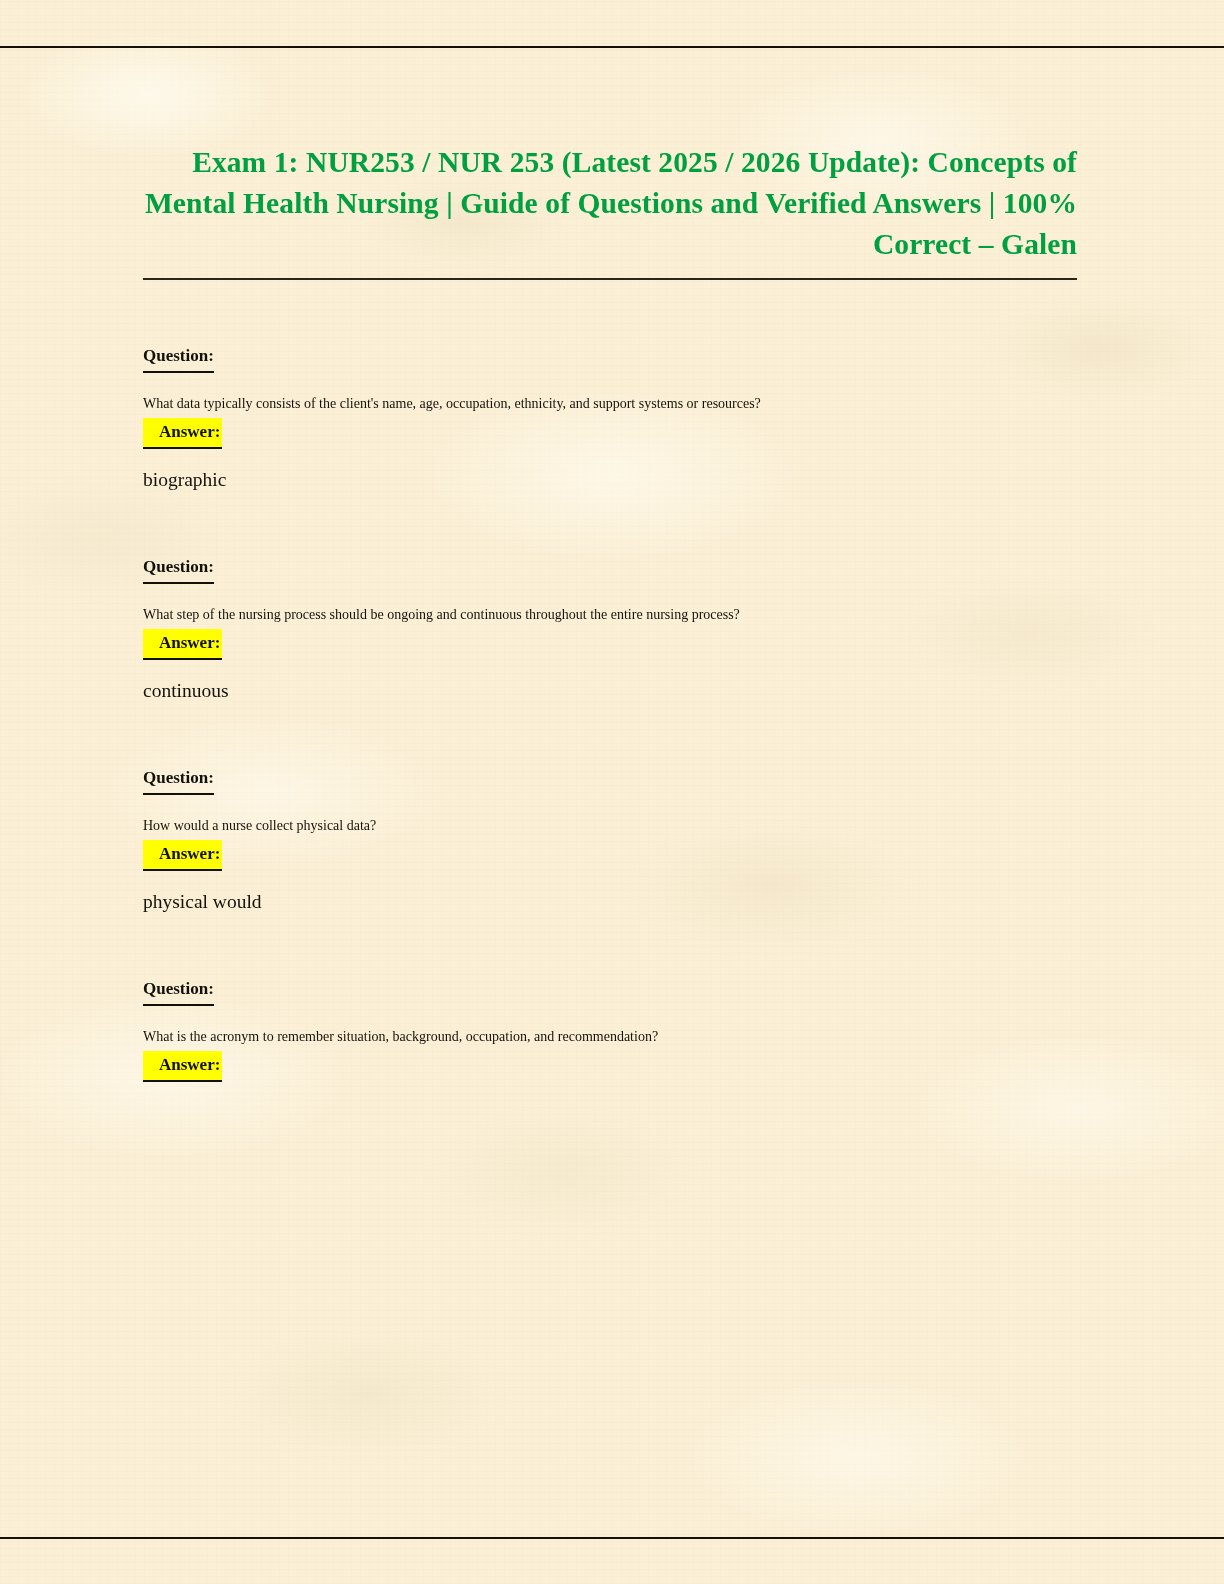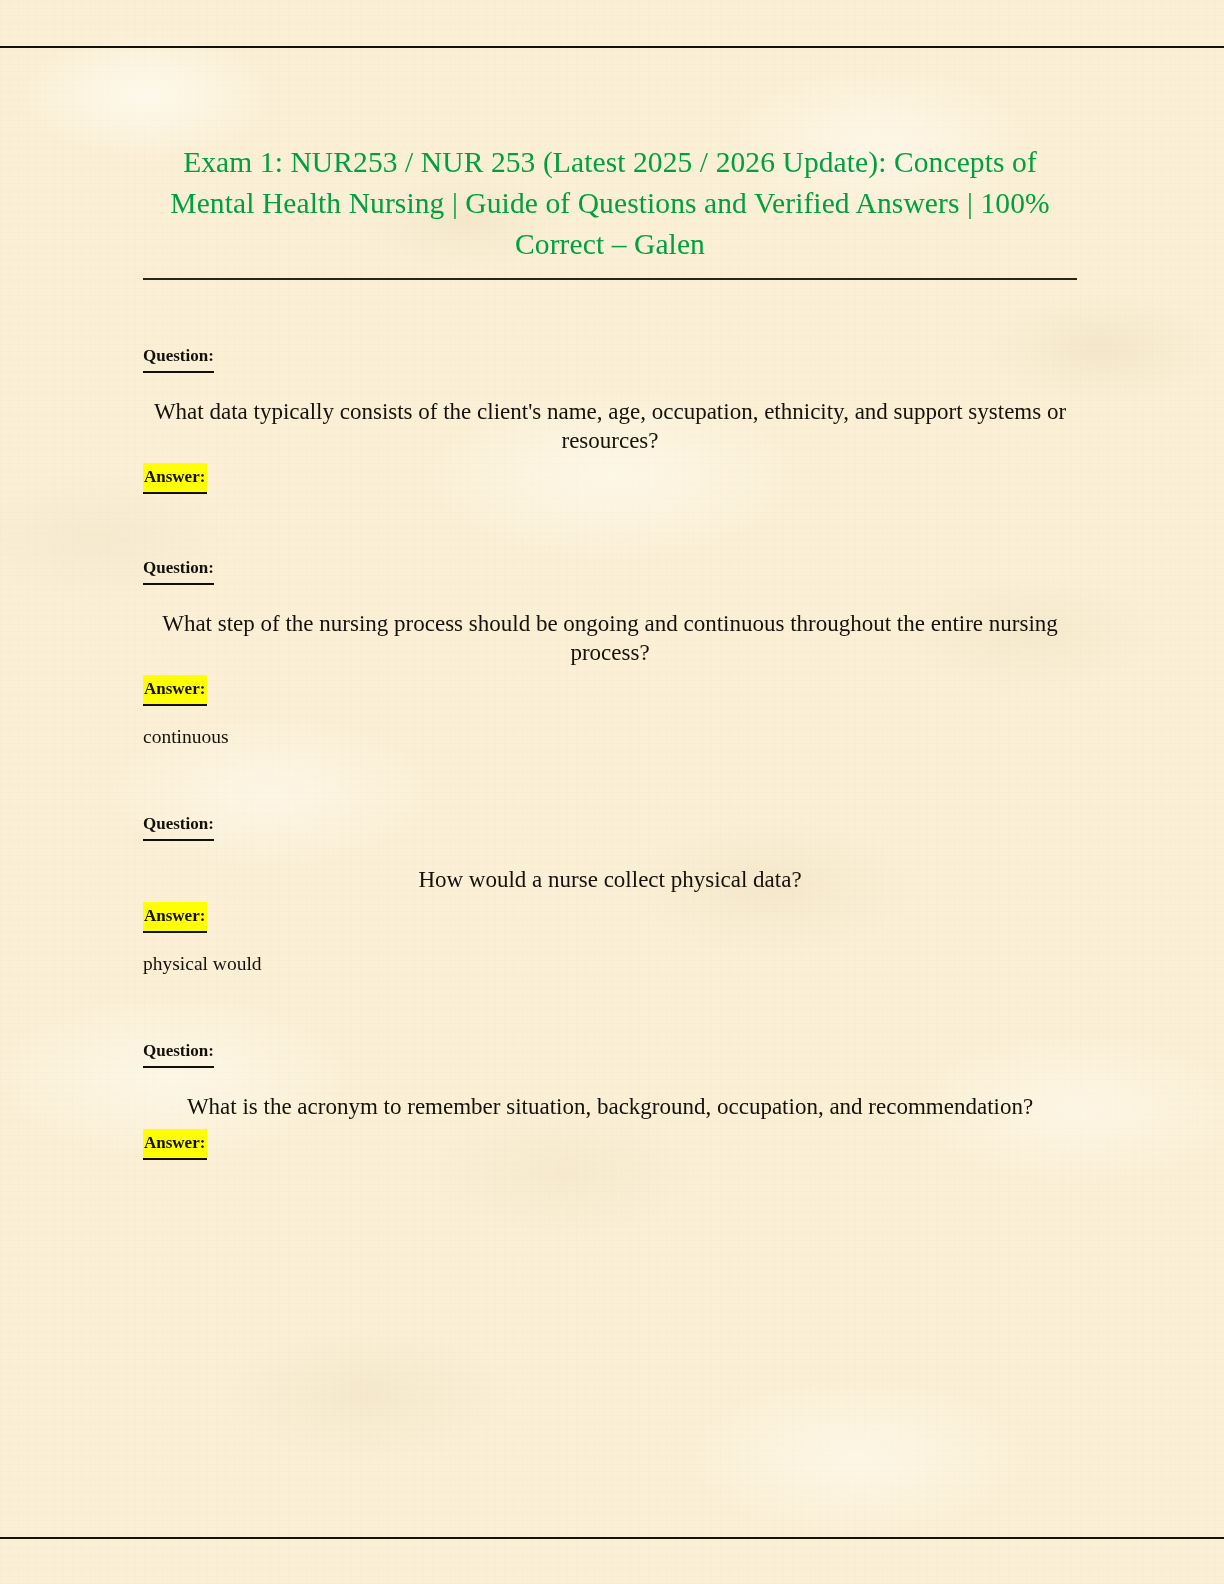--- a/index.html
+++ b/index.html
@@ -54,24 +54,24 @@
   .content {
     position: absolute;
     left: 143px;
     top: 0;
     width: 934px;
   }
 
   .doc-title {
     margin: 0;
     padding-top: 142px;
-    text-align: center;
+    text-align: right;
     color: #00a040;
     font-size: 29.5px;
-    font-weight: normal;
+    font-weight: bold;
     line-height: 41px;
     letter-spacing: 0.1px;
   }
 
   .title-rule {
     margin-top: 13px;
     width: 934px;
     height: 0;
     border-top: 2px solid #2b2418;
   }
@@ -92,32 +92,31 @@
     font-size: 17px;
     font-weight: bold;
     color: #111009;
     line-height: 28px;
     border-bottom: 2.5px solid #111009;
     padding-bottom: 1px;
   }
 
   .qa-label.answer {
     background-color: #ffff00;
-    padding-left: 1px;
+    padding-left: 16px;
     padding-right: 2px;
   }
 
   .qa-text {
-    margin: 8px;
+    margin: 0;
     padding-top: 16px;
-    font-size: 23px;
+    font-size: 14px;
     line-height: 29px;
     color: #15120b;
     max-width: 930px;
-    text-align: center;
   }
 
   .qa-answer-text {
     margin: 0;
     padding-top: 17px;
     font-size: 19.5px;
     line-height: 27px;
     color: #15120b;
   }
 </style>
@@ -134,20 +133,21 @@
     <h1 class="doc-title">Exam 1: NUR253 / NUR 253 (Latest 2025 / 2026 Update): Concepts of Mental Health Nursing | Guide of Questions and Verified Answers | 100% Correct – Galen</h1>
 
     <div class="title-rule"></div>
 
     <div class="qa-list">
 
       <section class="qa-block first">
         <div class="qa-label question">Question:</div>
         <p class="qa-text">What data typically consists of the client's name, age, occupation, ethnicity, and support systems or resources?</p>
         <div class="qa-label answer">Answer:</div>
+        <p class="qa-answer-text">biographic</p>
       </section>
 
       <section class="qa-block">
         <div class="qa-label question">Question:</div>
         <p class="qa-text">What step of the nursing process should be ongoing and continuous throughout the entire nursing process?</p>
         <div class="qa-label answer">Answer:</div>
         <p class="qa-answer-text">continuous</p>
       </section>
 
       <section class="qa-block">

